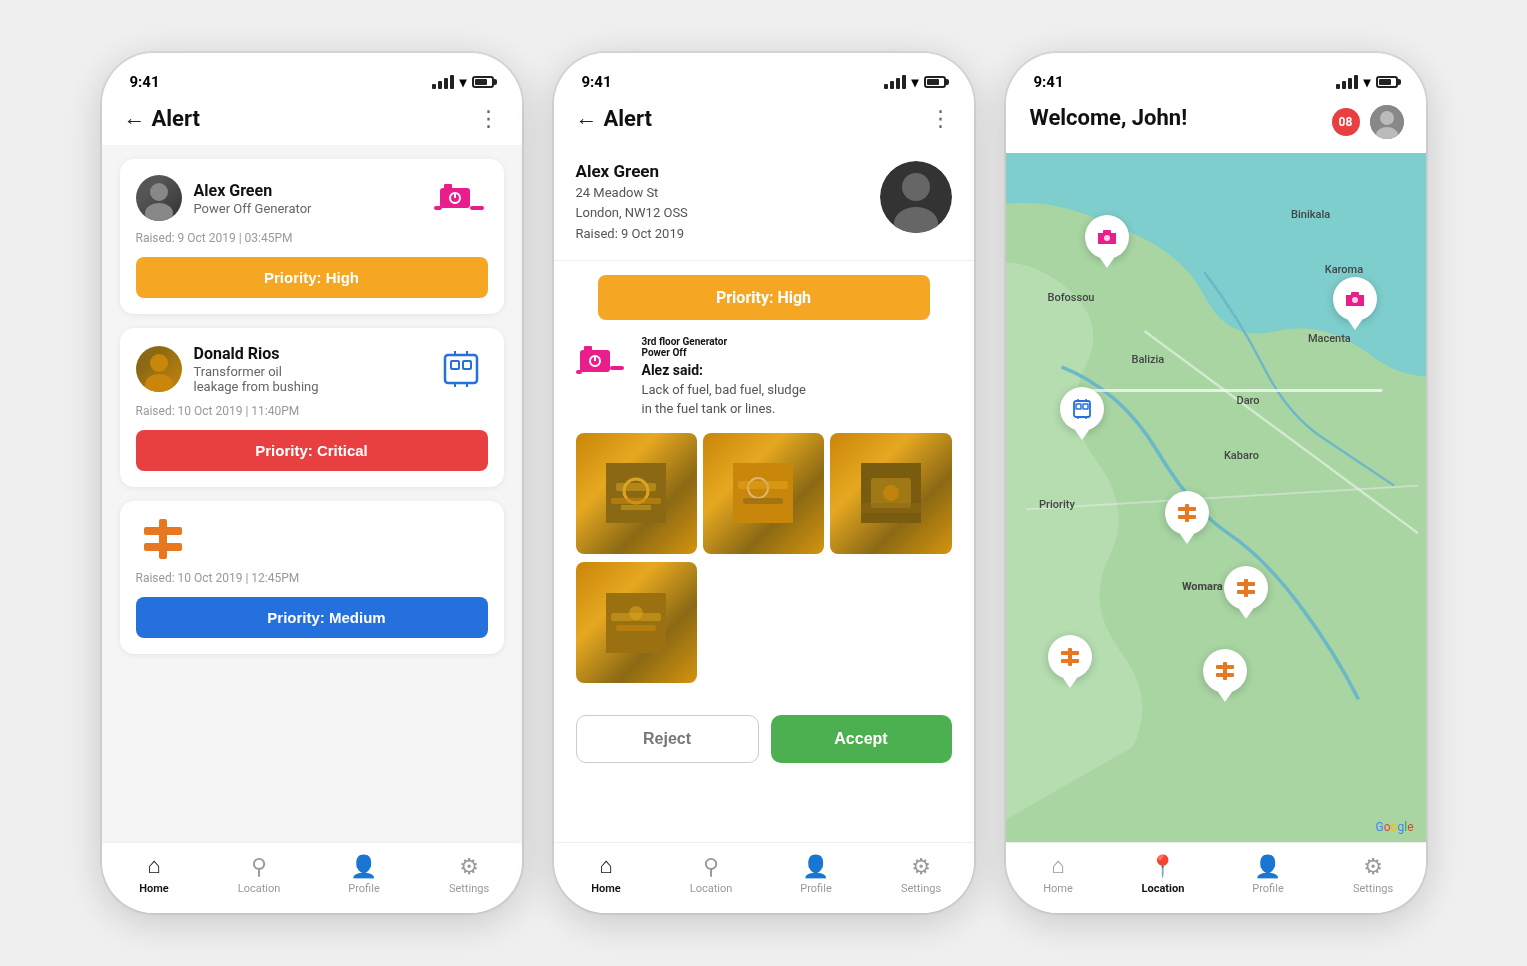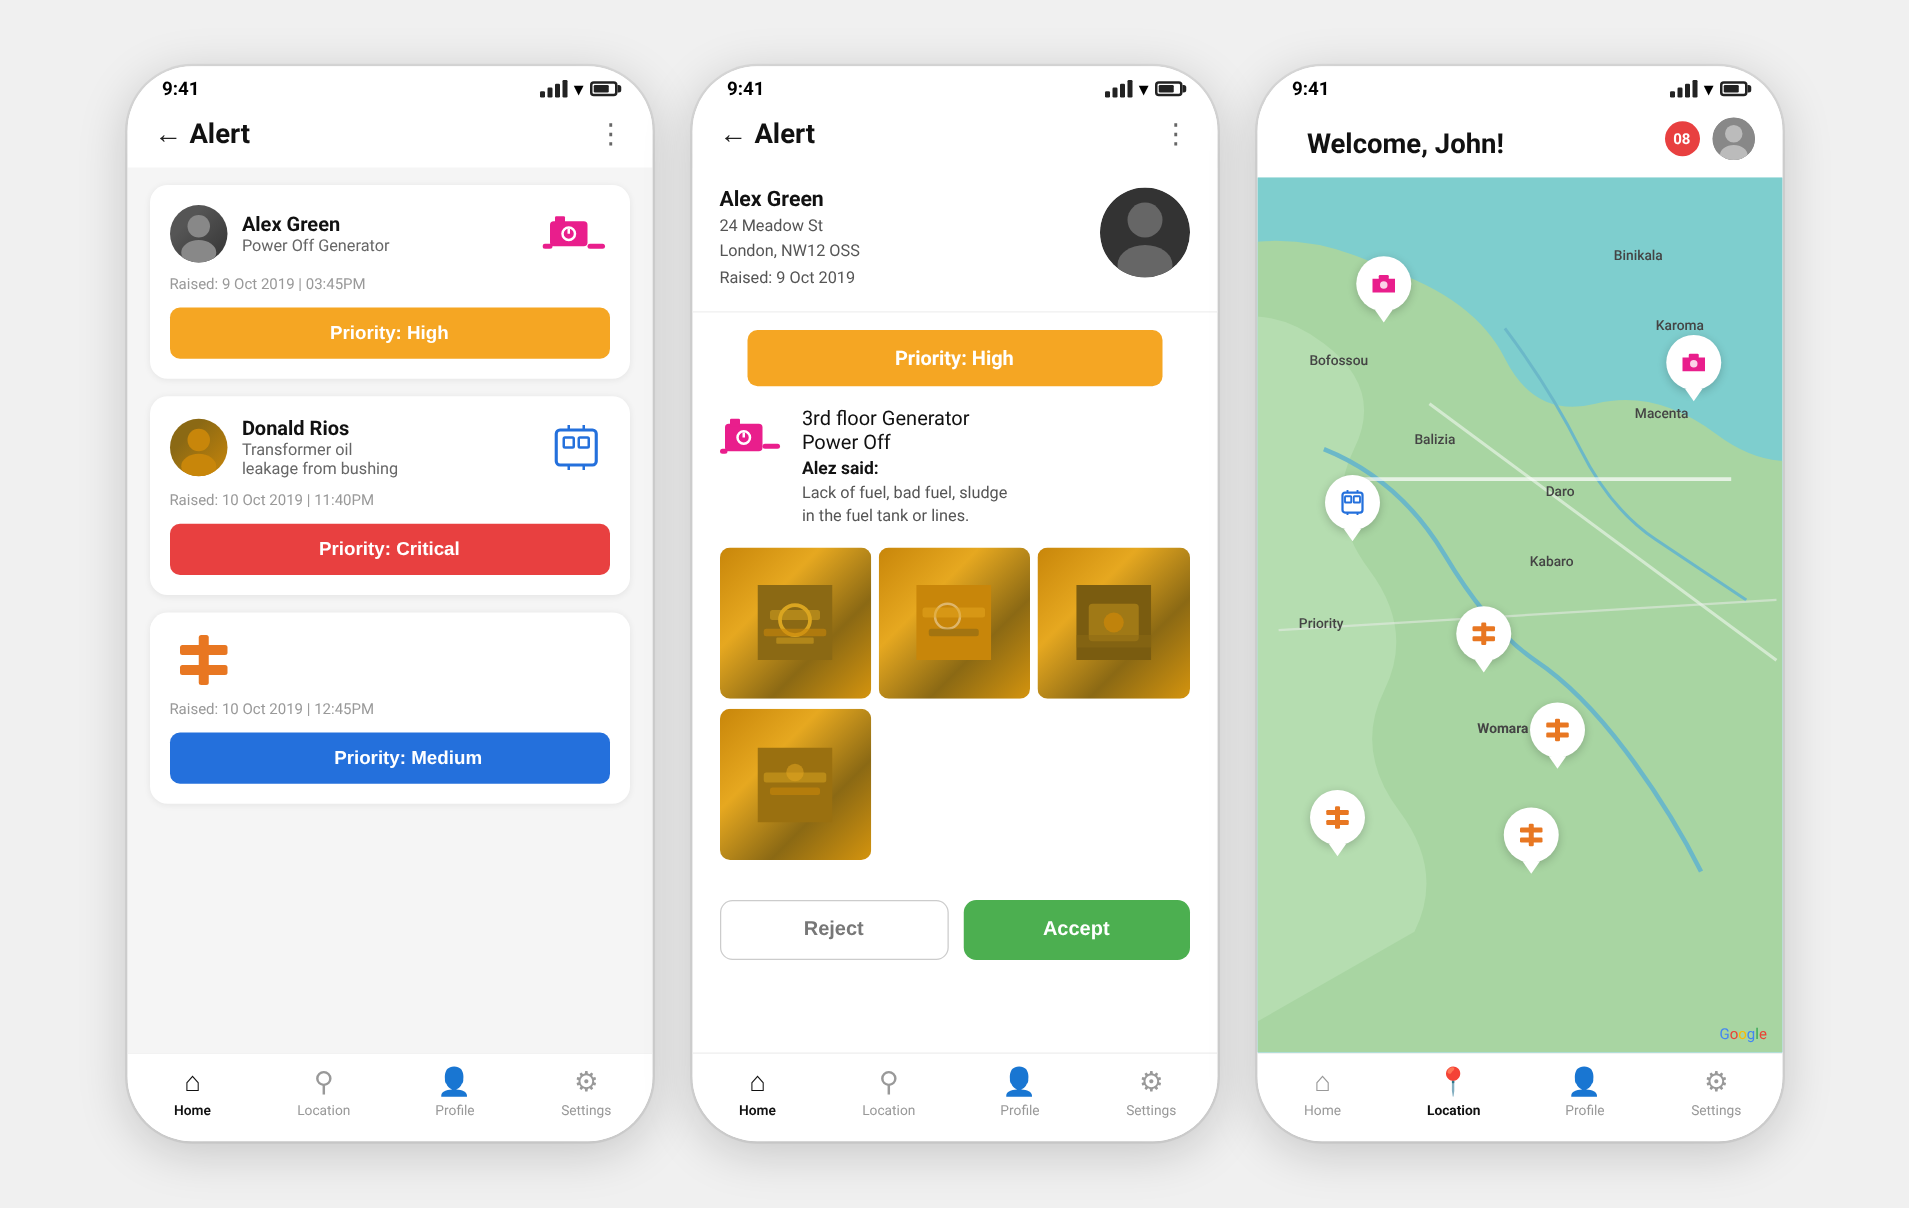--- a/index.html
+++ b/index.html
@@ -25,21 +25,21 @@
       display: flex;
       flex-direction: column;
       position: relative;
     }
 
     
     .status-bar {
       display: flex;
       justify-content: space-between;
       align-items: center;
-      padding: 9px 28px 4px 28px;
+      padding: 20px 28px 4px 28px;
       font-size: 13px;
       font-weight: 600;
       background: #fff;
     }
     .status-bar .time { font-weight: 700; font-size: 15px; }
     .status-icons { display: flex; align-items: center; gap: 5px; }
     .signal-bars { display: flex; align-items: flex-end; gap: 2px; }
     .signal-bars span {
       display: inline-block;
       width: 4px;
@@ -220,21 +220,21 @@
     }
     .detail-incident {
       display: flex;
       align-items: flex-start;
       gap: 14px;
       margin-bottom: 14px;
     }
     .incident-icon {
       width: 52px; flex-shrink: 0;
     }
-    .incident-title { font-size: 16px; font-weight: 400; color: #111; }
+    .incident-title { font-size: 10px; font-weight: 700; color: #111; }
     .incident-said { font-size: 14px; font-weight: 700; color: #111; margin-top: 4px; }
     .incident-desc { font-size: 13px; color: #555; margin-top: 2px; line-height: 1.5; }
     .photos-grid {
       display: grid;
       grid-template-columns: 1fr 1fr 1fr;
       gap: 6px;
       margin-bottom: 8px;
     }
     .photo-cell {
       background: #D4A017;
@@ -279,23 +279,23 @@
       background: #4CAF50;
       font-size: 16px;
       font-weight: 600;
       color: #fff;
       cursor: pointer;
     }
 
     
     .map-header {
       display: flex;
-      align-items: flex-end;
+      align-items: flex-start;
       justify-content: space-between;
-      padding: 10px 22px 14px 40px;
+      padding: 10px 22px 14px 24px;
       background: #fff;
     }
     .map-title { font-size: 22px; font-weight: 700; color: #111; }
     .map-header-right { display: flex; align-items: center; gap: 10px; }
     .notification-badge {
       background: #E84040;
       color: #fff;
       border-radius: 50%;
       width: 28px; height: 28px;
       display: flex; align-items: center; justify-content: center;

